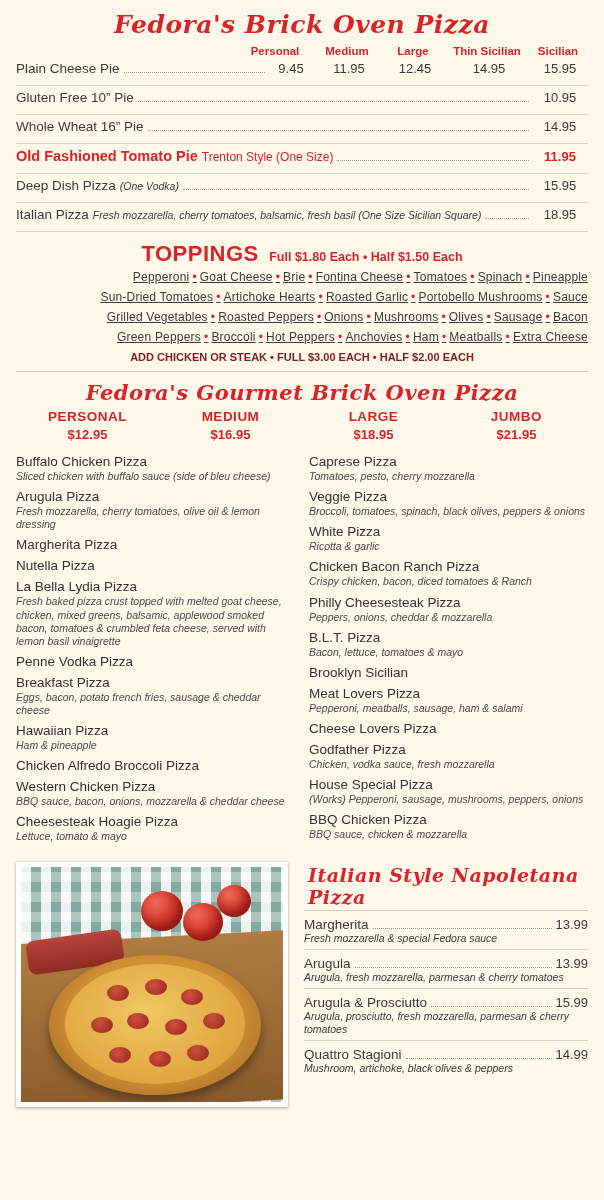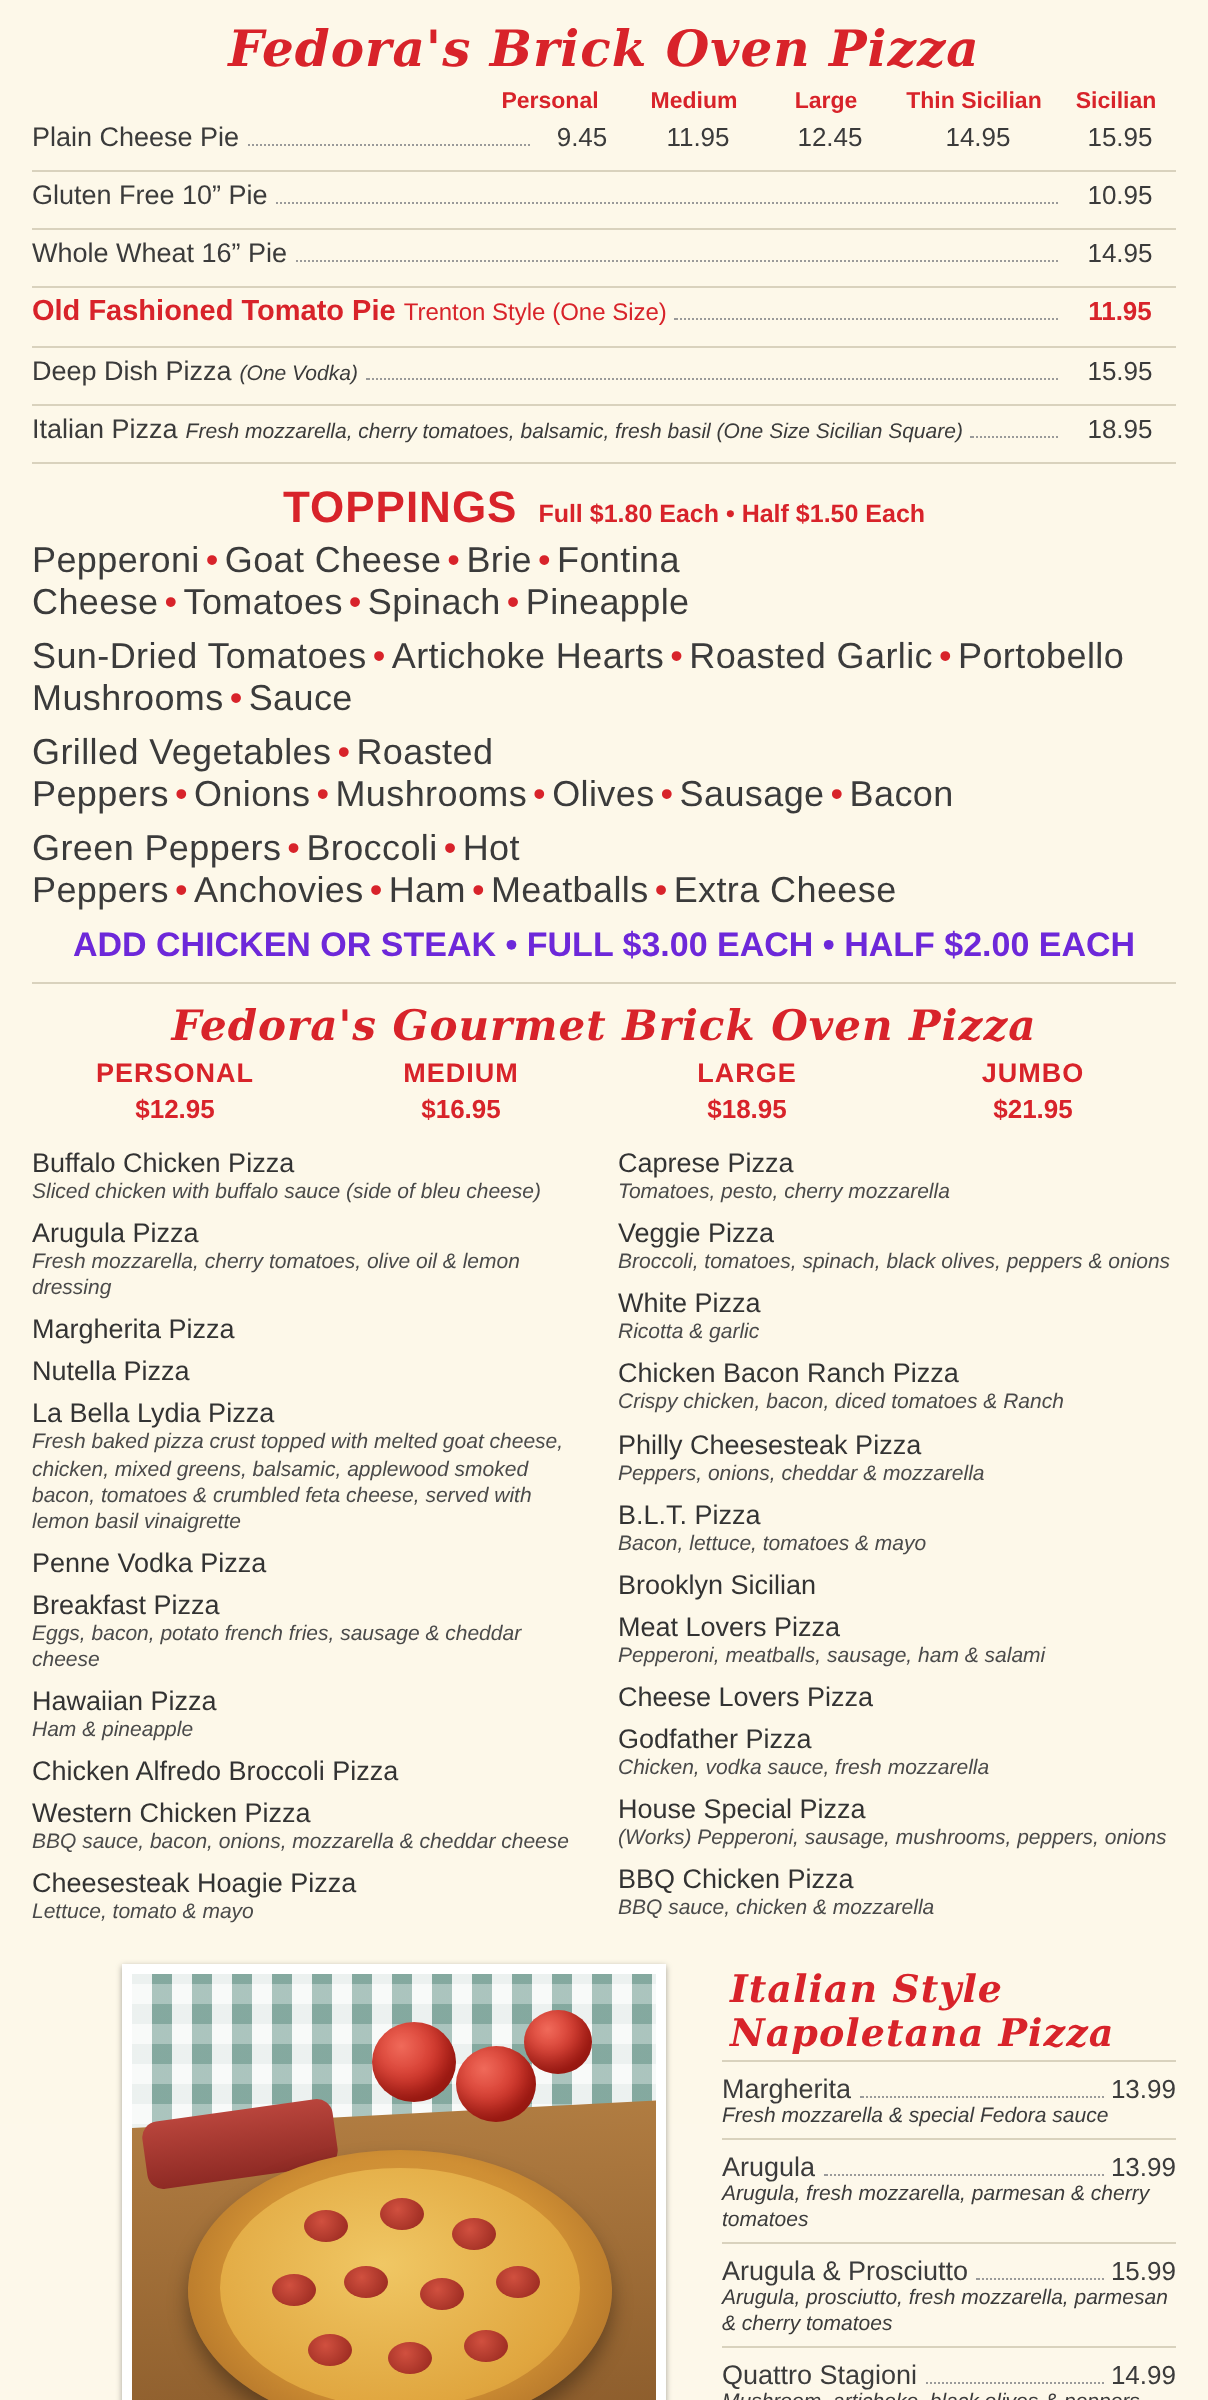--- a/index.html
+++ b/index.html
@@ -125,32 +125,33 @@
     font-size: 22px;
     letter-spacing: .5px;
   }
   .toppings-head .half {
     color: #d8232a;
     font-size: 12.5px;
     font-weight: bold;
     padding-left: 6px;
   }
   .top-line {
-    text-align: left;
-    font-size: 18px;
+    text-align: right;
+    font-size: 12px;
     color: #3b3b3b;
     padding: 3px 0;
     letter-spacing: .2px;
+    text-decoration: underline;
   }
   .top-line .dot { color: #d8232a; padding: 0 3px; }
   .addline {
     text-align: center;
-    color: #6d28d9;
-    font-weight: bold;
-    font-size: 17px;
+    color: #7f1d1d;
+    font-weight: bold;
+    font-size: 11px;
     padding: 4px 0 2px 0;
   }
 
   
   .t2 {
     font-size: 21px;
     padding-top: 8px;
   }
   .size-row {
     display: flex;
@@ -200,23 +201,22 @@
     font-size: 10.5px;
     font-style: italic;
     line-height: 1.25;
     padding-top: 0px;
   }
 
   
   .bottom {
     display: flex;
     padding-top: 6px;
-    gap: 28px;
+    gap: 16px;
     align-items: flex-start;
-    margin-left: 45px;
   }
   .photo-wrap {
     width: 272px;
     flex: 0 0 272px;
     padding-top: 6px;
   }
   .photo {
     width: 272px;
     height: 245px;
     border: 5px solid #fff;

